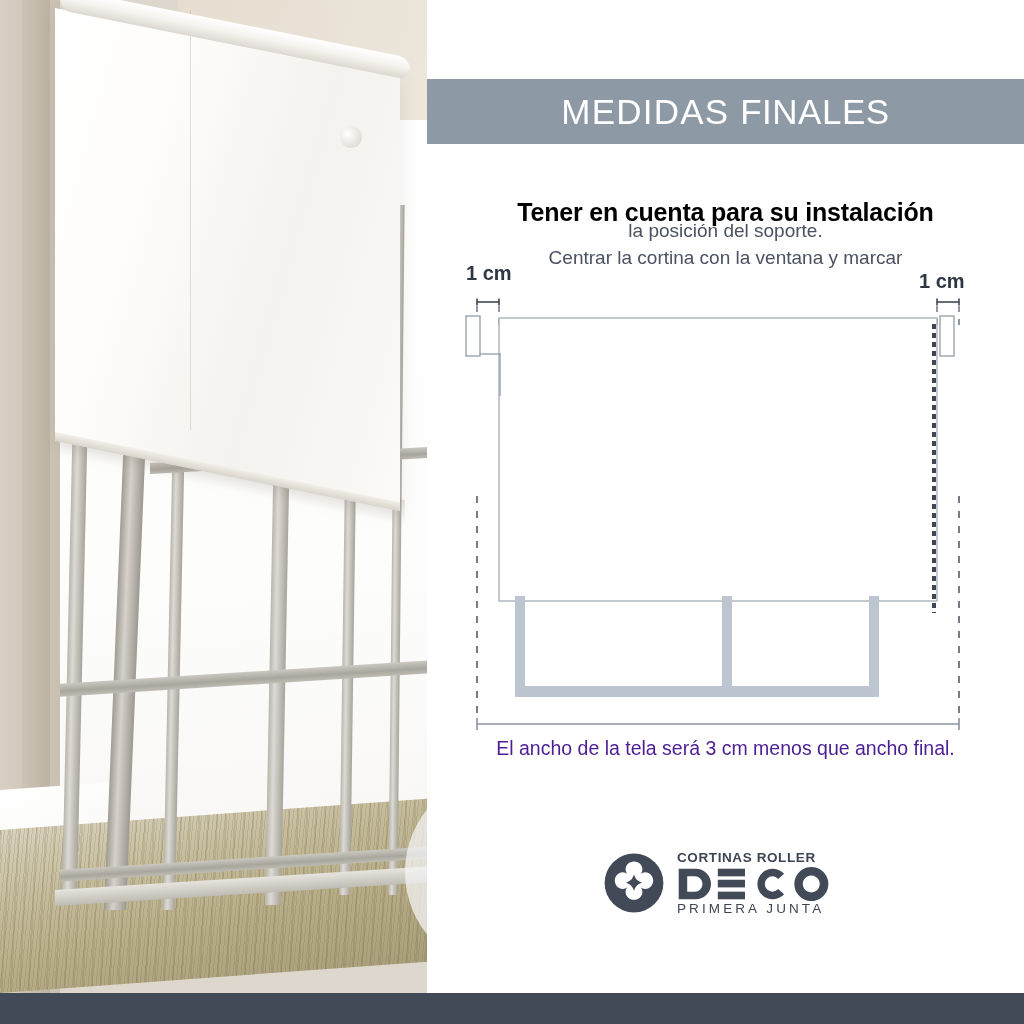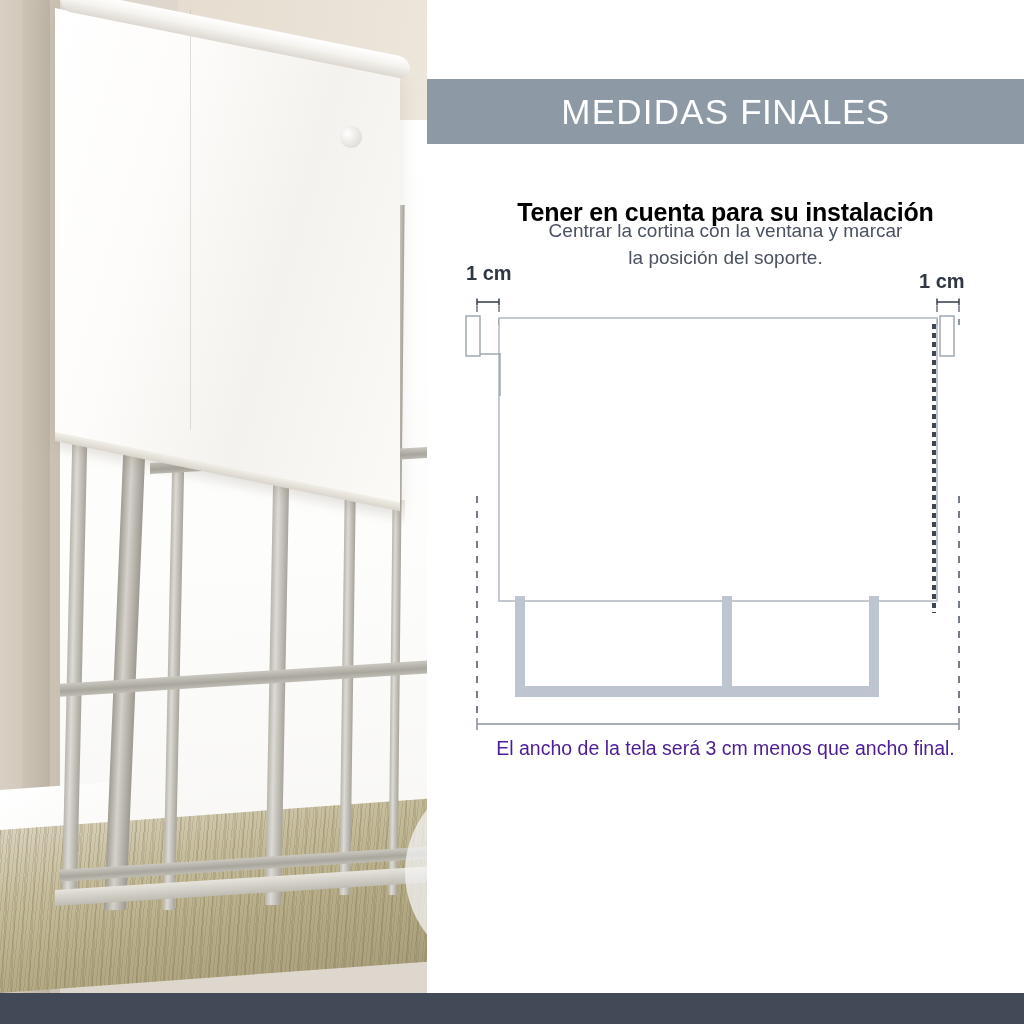--- a/index.html
+++ b/index.html
@@ -200,22 +200,22 @@
   <div id="content">
 
     <div id="title-bar">
       <span class="t-light">MEDIDAS</span>
       <span class="t-bold">FINALES</span>
     </div>
 
     <div id="subtitle">Tener en cuenta para su instalación</div>
 
     <div id="instruction">
+      <div>la posición del soporte.</div>
       <div>Centrar la cortina con la ventana y marcar</div>
-      <div>la posición del soporte.</div>
     </div>
 
     <div class="cm-label" id="cm-left">1 cm</div>
     <div class="cm-label" id="cm-right">1 cm</div>
 
     <svg id="diagram" viewBox="0 0 597 440">
       <defs>
         <pattern id="beadpat" x="0" y="0" width="6" height="9" patternUnits="userSpaceOnUse">
           <rect x="1" y="1" width="4" height="5" fill="#3e4653"></rect>
         </pattern>
@@ -268,17 +268,47 @@
 
       <g stroke="#8c939d" stroke-width="1.6" fill="none">
         <line x1="50" y1="428" x2="532" y2="428"></line>
         <line x1="50" y1="422" x2="50" y2="434"></line>
         <line x1="532" y1="422" x2="532" y2="434"></line>
       </g>
     </svg>
 
     <div id="caption">El ancho de la tela será 3 cm menos que ancho final.</div>
 
+    <div id="logo">
+      <svg id="logo-mark" viewBox="0 0 100 100">
+        <circle cx="50" cy="50" r="49" fill="#434a57"></circle>
+        <path fill="#ffffff" d="
+          M50 14
+          c8 0 14 6 14 13 0 4-2 7-4 9 2-2 5-4 9-4 7 0 13 6 13 14
+          0 8-6 14-13 14-4 0-7-2-9-4 2 2 4 5 4 9 0 7-6 13-14 13
+          s-14-6-14-13c0-4 2-7 4-9-2 2-5 4-9 4-7 0-13-6-13-14
+          0-8 6-14 13-14 4 0 7 2 9 4-2-2-4-5-4-9 0-7 6-13 14-13z"></path>
+        <path fill="#434a57" d="
+          M50 36 c2.6 7.6 5.8 10.8 13.4 13.4 -7.6 2.6 -10.8 5.8 -13.4 13.4
+          -2.6 -7.6 -5.8 -10.8 -13.4 -13.4 7.6 -2.6 10.8 -5.8 13.4 -13.4z"></path>
+      </svg>
+      <div id="logo-text">
+        <div id="logo-top">CORTINAS ROLLER</div>
+        <svg id="logo-mid" viewBox="0 0 200 40">
+
+          <path fill="#434a57" d="M2 2 h20 a18 18 0 0 1 0 36 h-20 z M12 11 v18 h9 a9 9 0 0 0 0-18 z"></path>
+
+          <rect fill="#434a57" x="48" y="2" width="32" height="9"></rect>
+          <rect fill="#434a57" x="48" y="15" width="32" height="9"></rect>
+          <rect fill="#434a57" x="48" y="29" width="32" height="9"></rect>
+
+          <path fill="#434a57" d="M126 8 a18 18 0 1 0 0 24 l-7-6 a9 9 0 1 1 0-12 z"></path>
+
+          <path fill="#434a57" d="M158 0 a20 20 0 1 0 0.1 0 z M158 10 a10 10 0 1 1 -0.1 0 z"></path>
+        </svg>
+        <div id="logo-bot">PRIMERA JUNTA</div>
+      </div>
+    </div>
 
   </div>
 
   <div id="bottom-bar"></div>
 </div>
 
 </body></html>

